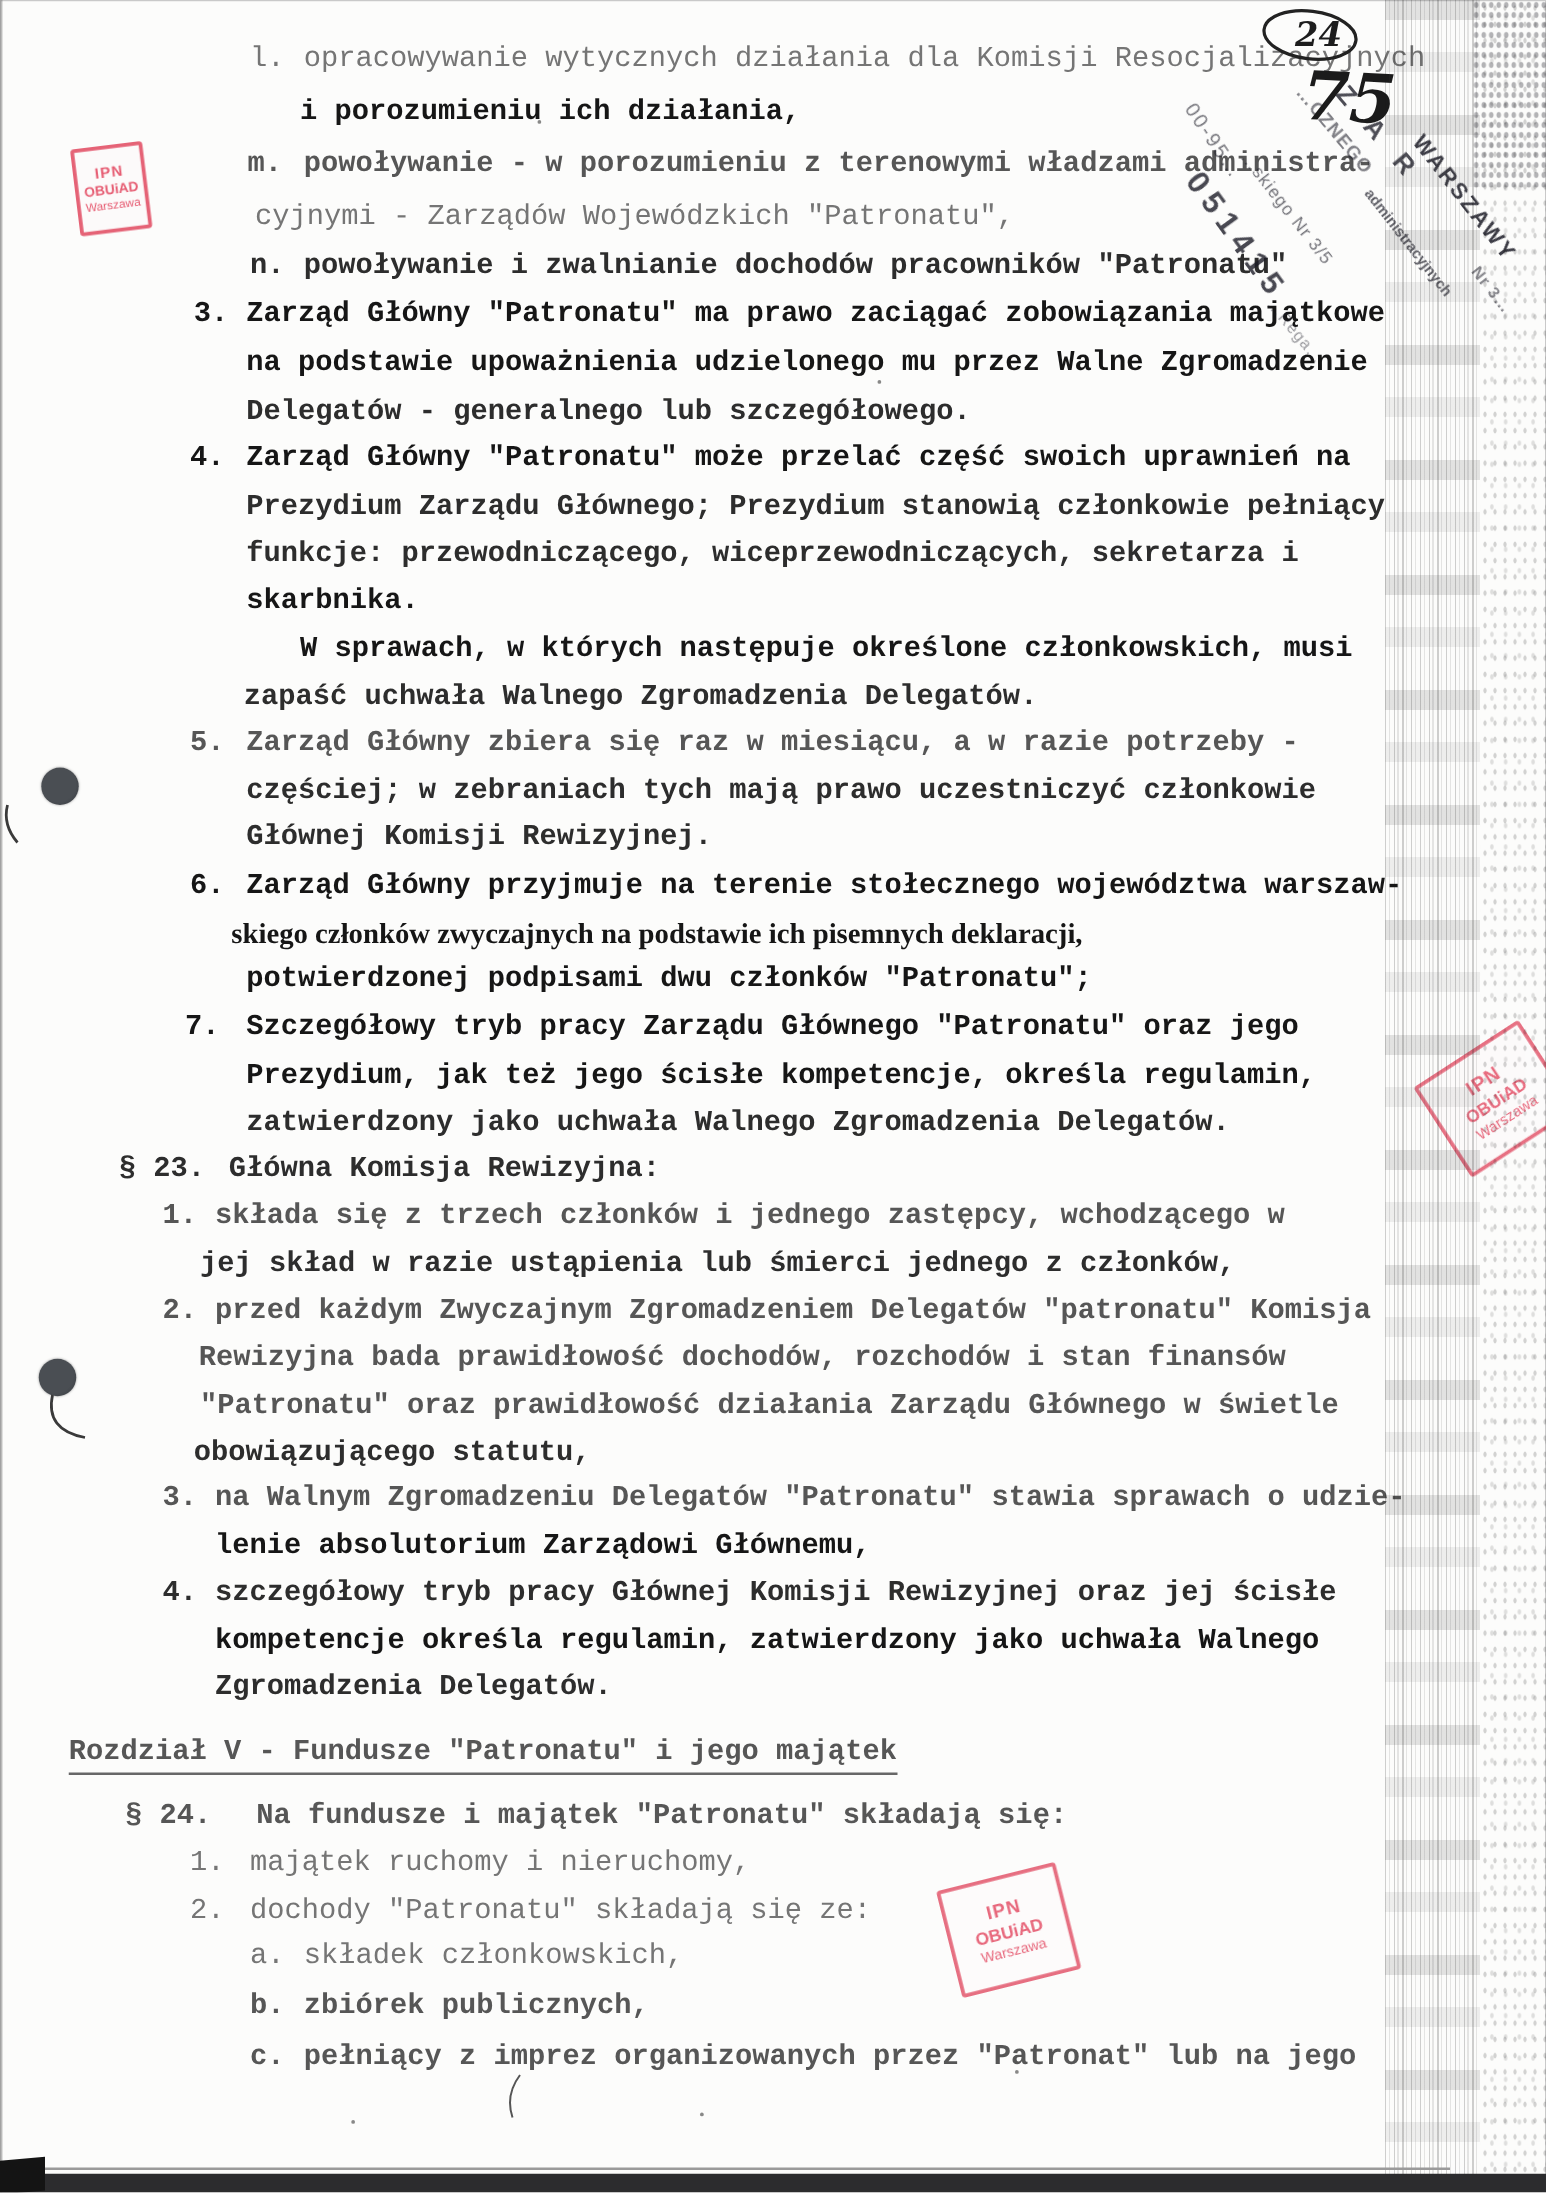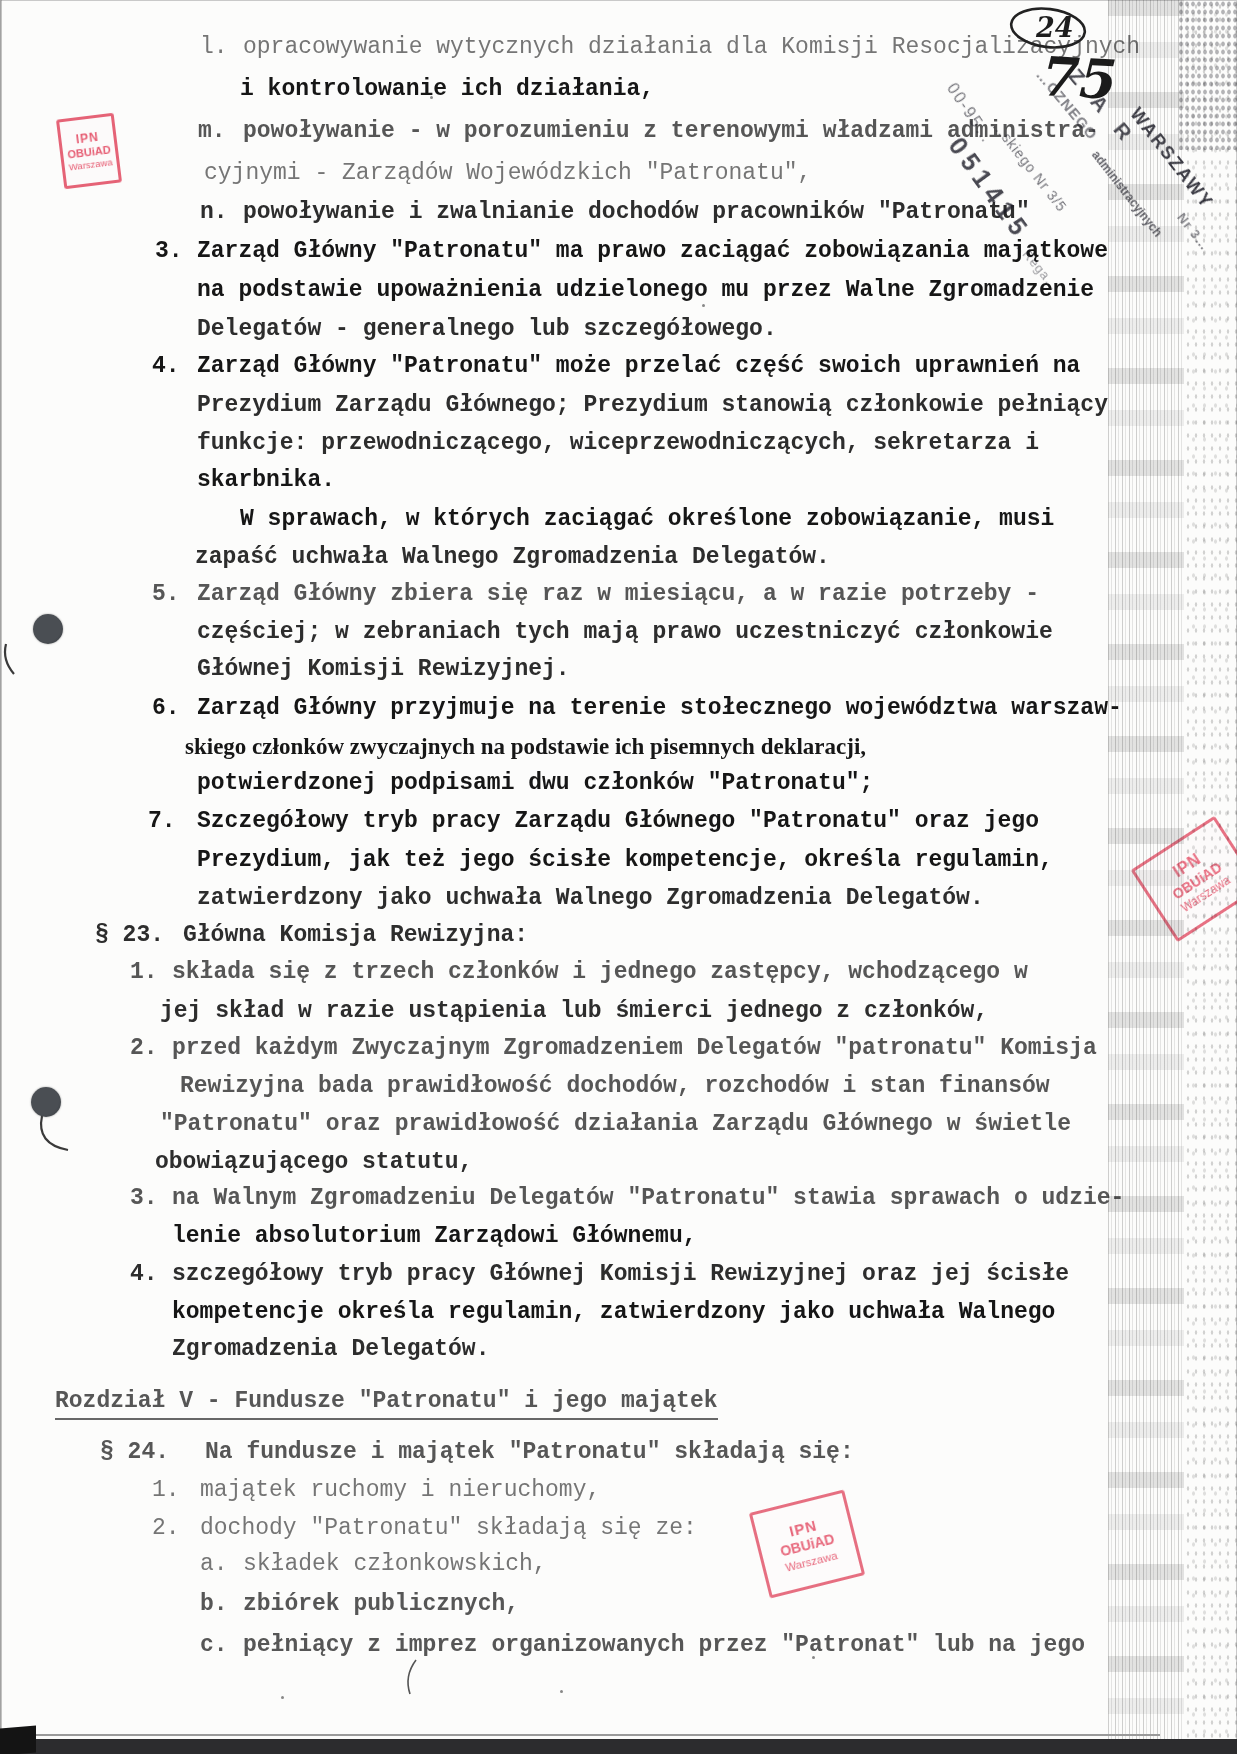--- a/index.html
+++ b/index.html
@@ -75,57 +75,57 @@
 </head>
 <body>
 
 <div class="page">
 
   <div class="edge-left"></div>
 
   <div>
       <div class="tline f3" style="left: 200px; top: 36px;">l.</div>
       <div class="tline f3" style="left: 243px; top: 36px;">opracowywanie wytycznych działania dla Komisji Resocjalizacyjnych</div>
-      <div class="tline f0" style="left: 240px; top: 78px;">i kontrolowanie ich działania,</div>
+      <div class="tline f0" style="left: 240px; top: 78px;">i porozumieniu ich działania,</div>
       <div class="tline f2" style="left: 198px; top: 120px;">m.</div>
       <div class="tline f2" style="left: 243px; top: 120px;">powoływanie - w porozumieniu z terenowymi władzami administra-</div>
       <div class="tline f3" style="left: 204px; top: 162px;">cyjnymi - Zarządów Wojewódzkich "Patronatu",</div>
       <div class="tline f1" style="left: 200px; top: 201px;">n.</div>
       <div class="tline f1" style="left: 243px; top: 201px;">powoływanie i zwalnianie dochodów pracowników "Patronatu"</div>
       <div class="tline f0" style="left: 155px; top: 240px;">3.</div>
       <div class="tline f0" style="left: 197px; top: 240px;">Zarząd Główny "Patronatu" ma prawo zaciągać zobowiązania majątkowe</div>
       <div class="tline f0" style="left: 197px; top: 279px;">na podstawie upoważnienia udzielonego mu przez Walne Zgromadzenie</div>
       <div class="tline f1" style="left: 197px; top: 318px;">Delegatów - generalnego lub szczegółowego.</div>
       <div class="tline f0" style="left: 152px; top: 355px;">4.</div>
       <div class="tline f0" style="left: 197px; top: 355px;">Zarząd Główny "Patronatu" może przelać część swoich uprawnień na</div>
       <div class="tline f1" style="left: 197px; top: 394px;">Prezydium Zarządu Głównego; Prezydium stanowią członkowie pełniący</div>
       <div class="tline f1" style="left: 197px; top: 432px;">funkcje: przewodniczącego, wiceprzewodniczących, sekretarza i</div>
       <div class="tline f0" style="left: 197px; top: 469px;">skarbnika.</div>
-      <div class="tline f0" style="left: 240px; top: 508px;">W sprawach, w których zaciągać określone zobowiązanie, musi</div>
+      <div class="tline f0" style="left: 240px; top: 508px;">W sprawach, w których następuje określone członkowskich, musi</div>
       <div class="tline f1" style="left: 195px; top: 546px;">zapaść uchwała Walnego Zgromadzenia Delegatów.</div>
       <div class="tline f2" style="left: 152px; top: 583px;">5.</div>
       <div class="tline f2" style="left: 197px; top: 583px;">Zarząd Główny zbiera się raz w miesiącu, a w razie potrzeby -</div>
       <div class="tline f1" style="left: 197px; top: 621px;">częściej; w zebraniach tych mają prawo uczestniczyć członkowie</div>
       <div class="tline f1" style="left: 197px; top: 658px;">Głównej Komisji Rewizyjnej.</div>
       <div class="tline f0" style="left: 152px; top: 697px;">6.</div>
       <div class="tline f0" style="left: 197px; top: 697px;">Zarząd Główny przyjmuje na terenie stołecznego województwa warszaw-</div>
       <div class="tline f0" style="left: 185px; top: 735px; font-family: Liberation Serif, serif;">skiego członków zwyczajnych na podstawie ich pisemnych deklaracji,</div>
       <div class="tline f0" style="left: 197px; top: 772px;">potwierdzonej podpisami dwu członków "Patronatu";</div>
       <div class="tline f0" style="left: 148px; top: 810px;">7.</div>
       <div class="tline f0" style="left: 197px; top: 810px; font-family: Liberation Mono, monospace;">Szczegółowy tryb pracy Zarządu Głównego "Patronatu" oraz jego</div>
       <div class="tline f0" style="left: 197px; top: 849px;">Prezydium, jak też jego ścisłe kompetencje, określa regulamin,</div>
       <div class="tline f1" style="left: 197px; top: 887px;">zatwierdzony jako uchwała Walnego Zgromadzenia Delegatów.</div>
       <div class="tline f1" style="left: 95px; top: 924px;">§ 23.</div>
       <div class="tline f1" style="left: 183px; top: 924px;">Główna Komisja Rewizyjna:</div>
       <div class="tline f2" style="left: 130px; top: 961px;">1.</div>
       <div class="tline f2" style="left: 172px; top: 961px;">składa się z trzech członków i jednego zastępcy, wchodzącego w</div>
       <div class="tline f1" style="left: 160px; top: 1000px;">jej skład w razie ustąpienia lub śmierci jednego z członków,</div>
       <div class="tline f2" style="left: 130px; top: 1037px;">2.</div>
       <div class="tline f2" style="left: 172px; top: 1037px;">przed każdym Zwyczajnym Zgromadzeniem Delegatów "patronatu" Komisja</div>
-      <div class="tline f2" style="left: 180px; top: 1075px;">Rewizyjna bada prawidłowość dochodów, rozchodów i stan finansów</div>
+      <div class="tline f2" style="left: 159px; top: 1075px;">Rewizyjna bada prawidłowość dochodów, rozchodów i stan finansów</div>
       <div class="tline f2" style="left: 160px; top: 1113px;">"Patronatu" oraz prawidłowość działania Zarządu Głównego w świetle</div>
       <div class="tline f1" style="left: 155px; top: 1151px;">obowiązującego statutu,</div>
       <div class="tline f2" style="left: 130px; top: 1187px;">3.</div>
       <div class="tline f2" style="left: 172px; top: 1187px;">na Walnym Zgromadzeniu Delegatów "Patronatu" stawia sprawach o udzie-</div>
       <div class="tline f0" style="left: 172px; top: 1225px;">lenie absolutorium Zarządowi Głównemu,</div>
       <div class="tline f1" style="left: 130px; top: 1263px;">4.</div>
       <div class="tline f1" style="left: 172px; top: 1263px;">szczegółowy tryb pracy Głównej Komisji Rewizyjnej oraz jej ścisłe</div>
       <div class="tline f0" style="left: 172px; top: 1301px;">kompetencje określa regulamin, zatwierdzony jako uchwała Walnego</div>
       <div class="tline f1" style="left: 172px; top: 1338px; text-align: center;">Zgromadzenia Delegatów.</div>
       <div class="tline f2 u" style="left: 55px; top: 1390px;">Rozdział V - Fundusze "Patronatu" i jego majątek</div>

